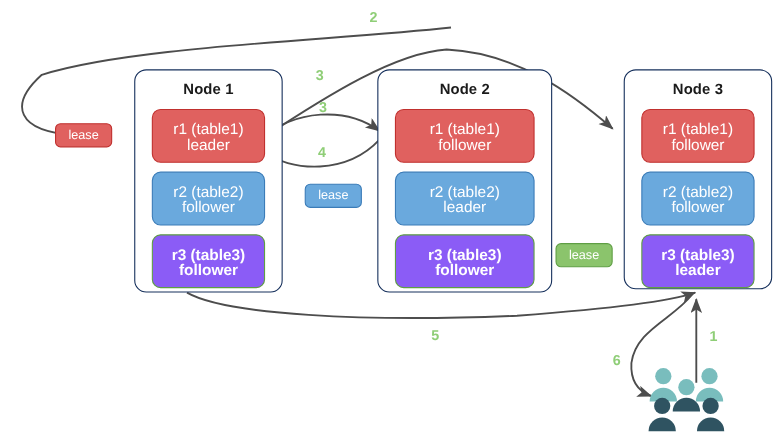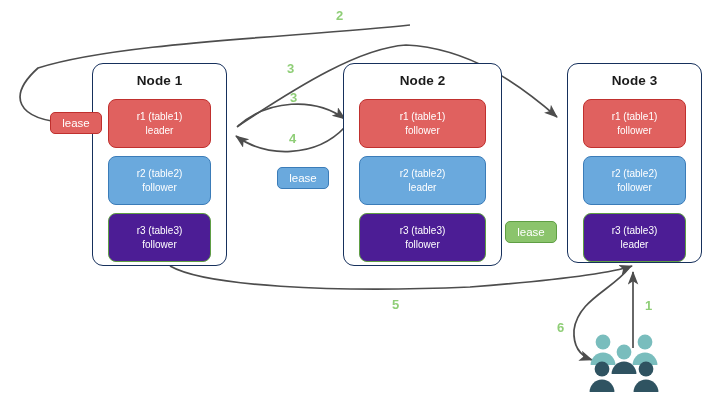--- a/index.html
+++ b/index.html
@@ -49,29 +49,29 @@
     position: absolute;
     left: 15px;
     right: 15px;
     height: 49px;
     box-sizing: border-box;
     border-radius: 8px;
     display: flex;
     flex-direction: column;
     align-items: center;
     justify-content: center;
-    font-size: 10px;
+    font-size: 14px;
     line-height: 14px;
     color: #ffffff;
     text-align: center;
   }
   .replica .ln { display: block; }
   .rep-red   { background: #e0615f; border: 1.6px solid #c0302e; }
   .rep-blue  { background: #6aa9dd; border: 1.6px solid #3b7cb8; }
-  .rep-green { background: #4c1d95; border: 1.6px solid #5f9e44; }
+  .rep-green { background: #8b5cf6; border: 1.6px solid #5f9e44; font-weight: bold; }
   .rep-r1 { top: 35px; }
   .rep-r2 { top: 92px; }
   .rep-r3 { top: 149px; }
 
   .lease {
     position: absolute;
     box-sizing: border-box;
     height: 22px;
     border-radius: 5px;
     display: flex;
@@ -118,21 +118,21 @@
 
     <path d="M 345,127 C 316,158 266,158 236,136" fill="none" stroke="#4d4d4d" stroke-width="1.7" marker-end="url(#ah)"></path>
 
     <path d="M 170,266 C 205,286 330,293 470,287 C 560,280 608,274 632,266" fill="none" stroke="#4d4d4d" stroke-width="1.7" marker-end="url(#ah)"></path>
 
     <path d="M 633,348 L 633,272" fill="none" stroke="#4d4d4d" stroke-width="1.7" marker-end="url(#ah)"></path>
 
     <path d="M 629,268 C 612,290 578,300 574,330 C 573,347 581,356 592,360" fill="none" stroke="#4d4d4d" stroke-width="1.7" marker-end="url(#ah)"></path>
   </svg>
 
-  <div class="node" style="left:92px; top:63px; width:135px; height:203px;">
+  <div class="node" style="left:122px; top:63px; width:135px; height:203px;">
     <div class="node-title">Node 1</div>
 
     <div class="replica rep-red rep-r1">
       <span class="ln">r1 (table1)</span>
       <span class="ln">leader</span>
     </div>
     <div class="replica rep-blue rep-r2">
       <span class="ln">r2 (table2)</span>
       <span class="ln">follower</span>
     </div>

